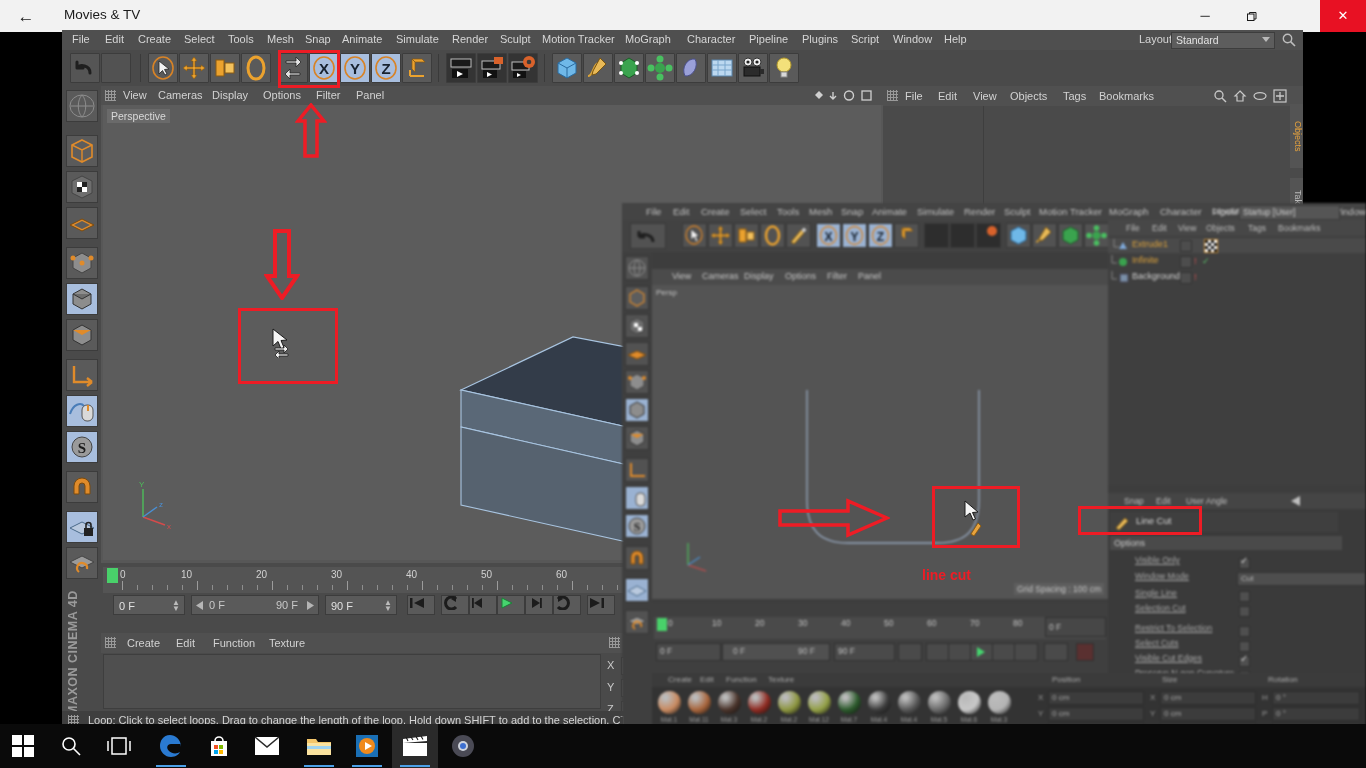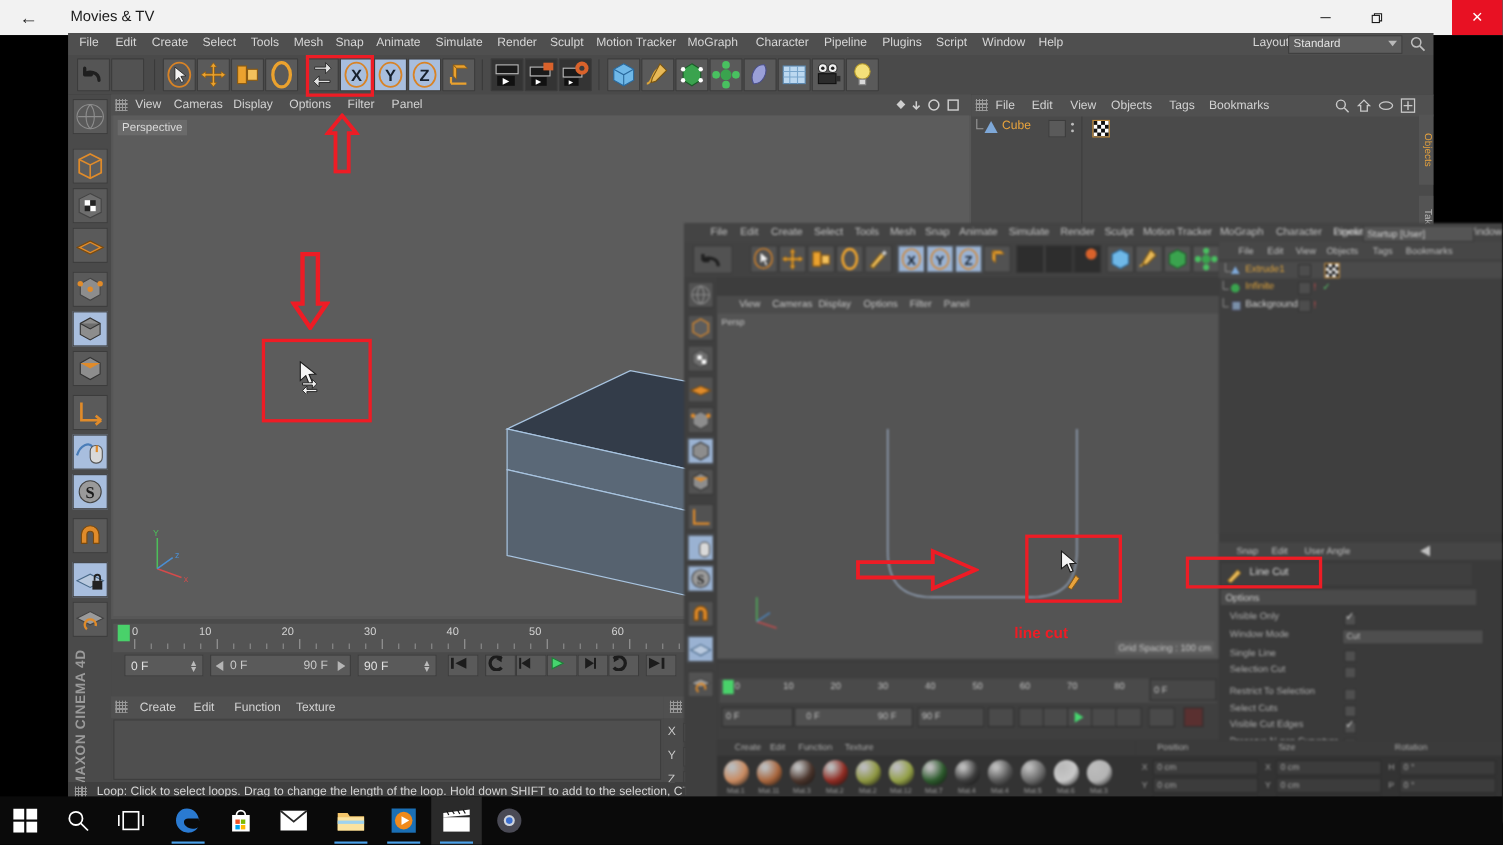--- a/index.html
+++ b/index.html
@@ -162,21 +162,21 @@
   .objbar2 .mi{position:absolute;top:3px;font-size:8.5px;color:#bdbdbd;}
   .o2row{position:absolute;left:0;height:15px;width:258px;}
   .o2row .nm{position:absolute;left:24px;top:1px;font-size:9px;color:#d9a03c;}
   .attr2{position:absolute;left:486px;top:290px;width:258px;height:255px;background:#3a3a3a;}
   .attrbar2{position:absolute;left:0;top:0;width:258px;height:16px;background:#454545;}
   .attrbar2 .mi{position:absolute;top:3px;font-size:8.5px;color:#bdbdbd;}
   .linecutrow{position:absolute;left:2px;top:19px;width:228px;height:20px;background:#3f3f3f;}
   .linecutrow .nm{position:absolute;left:26px;top:3px;font-size:9.5px;color:#d8d8d8;}
   .optshdr{position:absolute;left:2px;top:43px;width:228px;height:14px;background:#4a4a4a;
       font-size:9px;color:#ccc;padding-left:4px;line-height:14px;}
-  .optrow{position:absolute;left:10px;height:15px;font-size:8.5px;color:#a9a9a9;white-space:nowrap;}
+  .optrow{position:absolute;left:27px;height:15px;font-size:8.5px;color:#a9a9a9;white-space:nowrap;text-decoration:underline;}
   .optchk{position:absolute;left:104px;top:3px;width:9px;height:9px;background:#4f4f4f;border:1px solid #2f2f2f;}
   .optchk.on{background:#4f4f4f;}
   .optchk.on:after{content:"\2713";position:absolute;left:0px;top:-4px;font-size:10px;color:#cfcfcf;}
   .optsel{position:absolute;left:102px;top:1px;width:124px;height:12px;background:#4e4e4e;
       border:1px solid #333;font-size:8px;color:#bbb;padding-left:3px;line-height:12px;}
   .tl2{position:absolute;left:30px;top:400px;width:456px;height:70px;background:#3f3f3f;}
   .tl2r{position:absolute;left:2px;top:14px;width:452px;height:22px;background:#4a4a4a;}
   .tl2r .tk{position:absolute;top:1px;font-size:8.5px;color:#c2c2c2;}
   .mat2{position:absolute;left:30px;top:470px;width:380px;height:75px;background:#333;}
   .mat2bar{position:absolute;left:0;top:0;width:380px;height:14px;background:#3b3b3b;}
@@ -576,35 +576,20 @@
         </div>
         <div style="position:absolute;right:16px;top:3px">
           <svg width="14" height="14" viewBox="0 0 14 14">
               <rect x="1" y="1" width="12" height="12" fill="none" stroke="#c8c8c8" stroke-width="1.2"></rect>
               <path d="M7 3 V11 M3 7 H11" stroke="#c8c8c8" stroke-width="1.3"></path>
             </svg>
         </div>
       </div>
 
       <div class="objcolhdr"></div>
-      <div class="objrow">
-        <svg width="26" height="15" viewBox="0 0 26 15" style="position:absolute;left:0;top:0">
-          <path d="M5 0 V9 H11" fill="none" stroke="#9a9a9a" stroke-width="1"></path>
-        </svg>
-        <div class="objtri" style="left:12px;top:2px"></div>
-        <div class="objname">Cube</div>
-        <div class="objtag"></div>
-        <div style="position:absolute;left:89px;top:2px">
-          <svg width="6" height="12" viewBox="0 0 6 12">
-              <circle cx="3" cy="3" r="1.3" fill="#bbb"></circle>
-              <circle cx="3" cy="9" r="1.3" fill="#bbb"></circle>
-            </svg>
-        </div>
-        <div class="objchk"></div>
-      </div>
 
       <div class="objtab">Objects</div>
       <div class="objtab2">Takes</div>
       <div class="objtab3">Content Browser</div>
     </div>
 
     <div class="timeline">
       <div class="tlruler">
         <div class="greenmark"></div>
         <div class="tk" style="left:17px">0</div>

